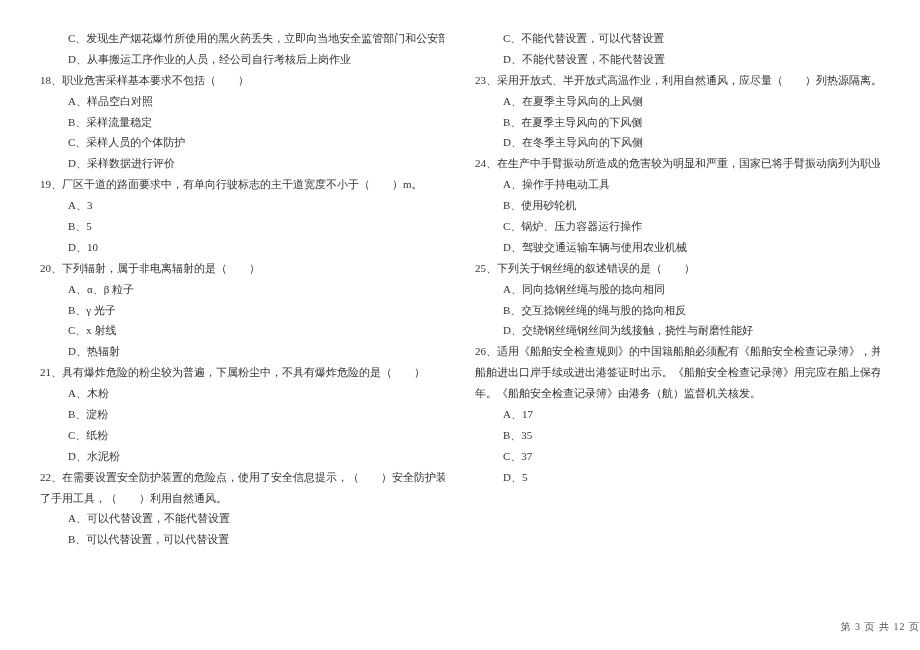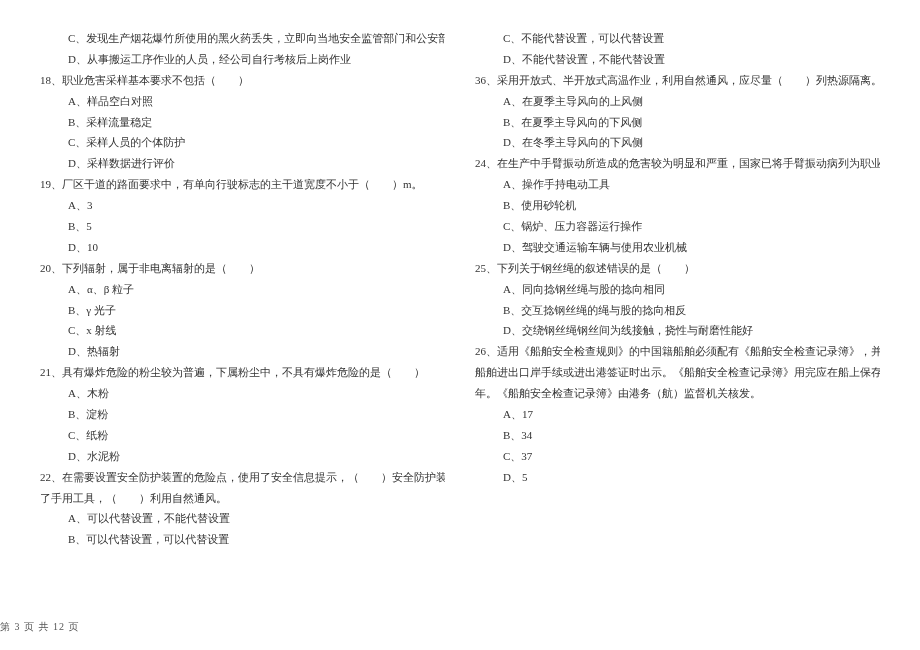--- a/index.html
+++ b/index.html
@@ -34,21 +34,21 @@
       padding-left: 0;
     }
     .cont {
       padding-left: 0;
     }
     .footer {
       position: absolute;
       bottom: 14px;
       left: 0;
       right: 0;
-      text-align: left;
+      text-align: right;
       font-size: 10px;
       color: #555;
       letter-spacing: 1px;
     }
   </style>
 </head>
 <body>
 
 <div class="page">
   <div class="col">
@@ -75,36 +75,36 @@
     <div class="line opt">D、水泥粉</div>
     <div class="line q">22、在需要设置安全防护装置的危险点，使用了安全信息提示，（　　）安全防护装置；配备</div>
     <div class="line cont">了手用工具，（　　）利用自然通风。</div>
     <div class="line opt">A、可以代替设置，不能代替设置</div>
     <div class="line opt">B、可以代替设置，可以代替设置</div>
   </div>
 
   <div class="col">
     <div class="line opt">C、不能代替设置，可以代替设置</div>
     <div class="line opt">D、不能代替设置，不能代替设置</div>
-    <div class="line q">36、采用开放式、半开放式高温作业，利用自然通风，应尽量（　　）列热源隔离。</div>
+    <div class="line q">23、采用开放式、半开放式高温作业，利用自然通风，应尽量（　　）列热源隔离。</div>
     <div class="line opt">A、在夏季主导风向的上风侧</div>
     <div class="line opt">B、在夏季主导风向的下风侧</div>
     <div class="line opt">D、在冬季主导风向的下风侧</div>
     <div class="line q">24、在生产中手臂振动所造成的危害较为明显和严重，国家已将手臂振动病列为职业病。下列</div>
     <div class="line opt">A、操作手持电动工具</div>
     <div class="line opt">B、使用砂轮机</div>
     <div class="line opt">C、锅炉、压力容器运行操作</div>
     <div class="line opt">D、驾驶交通运输车辆与使用农业机械</div>
     <div class="line q">25、下列关于钢丝绳的叙述错误的是（　　）</div>
     <div class="line opt">A、同向捻钢丝绳与股的捻向相同</div>
     <div class="line opt">B、交互捻钢丝绳的绳与股的捻向相反</div>
     <div class="line opt">D、交绕钢丝绳钢丝间为线接触，挠性与耐磨性能好</div>
     <div class="line q">26、适用《船舶安全检查规则》的中国籍船舶必须配有《船舶安全检查记录簿》，并应在办理</div>
     <div class="line cont">船舶进出口岸手续或进出港签证时出示。《船舶安全检查记录簿》用完应在船上保存（　　）</div>
     <div class="line cont">年。《船舶安全检查记录簿》由港务（航）监督机关核发。</div>
     <div class="line opt">A、17</div>
-    <div class="line opt">B、34</div>
+    <div class="line opt">B、35</div>
     <div class="line opt">C、37</div>
     <div class="line opt">D、5</div>
   </div>
 </div>
 
 <div class="footer">第 3 页 共 12 页</div>
 
 </body></html>

